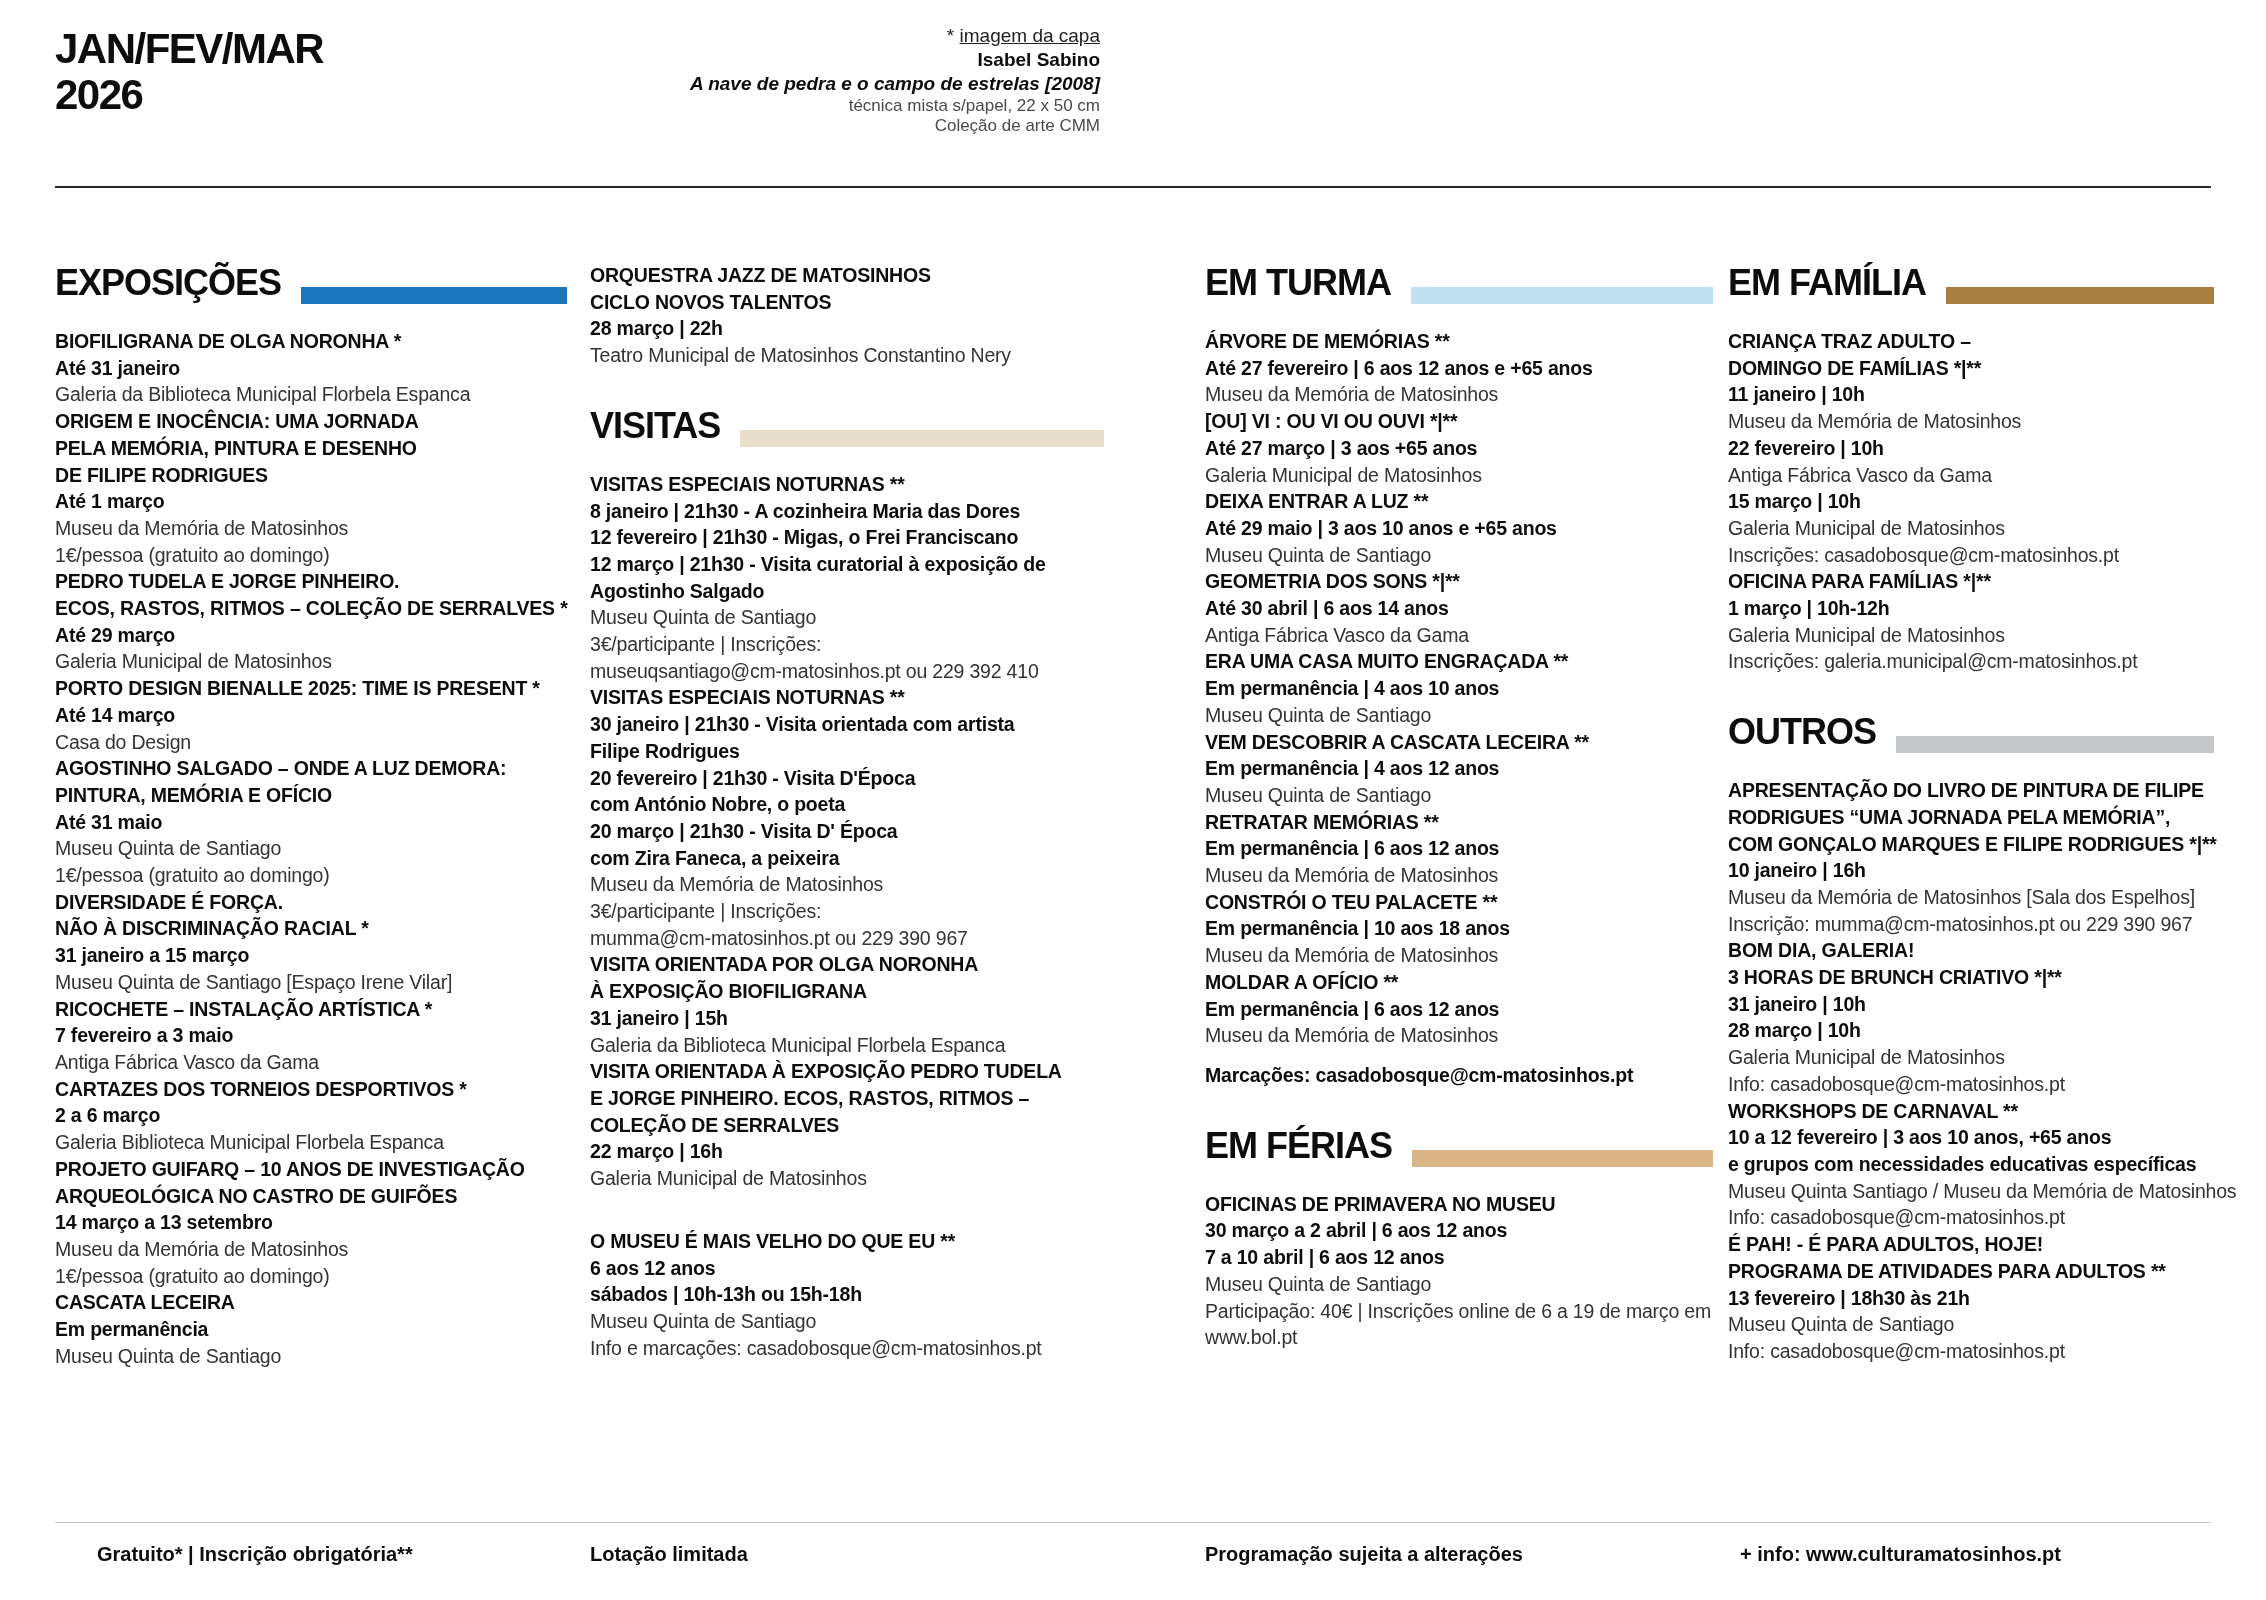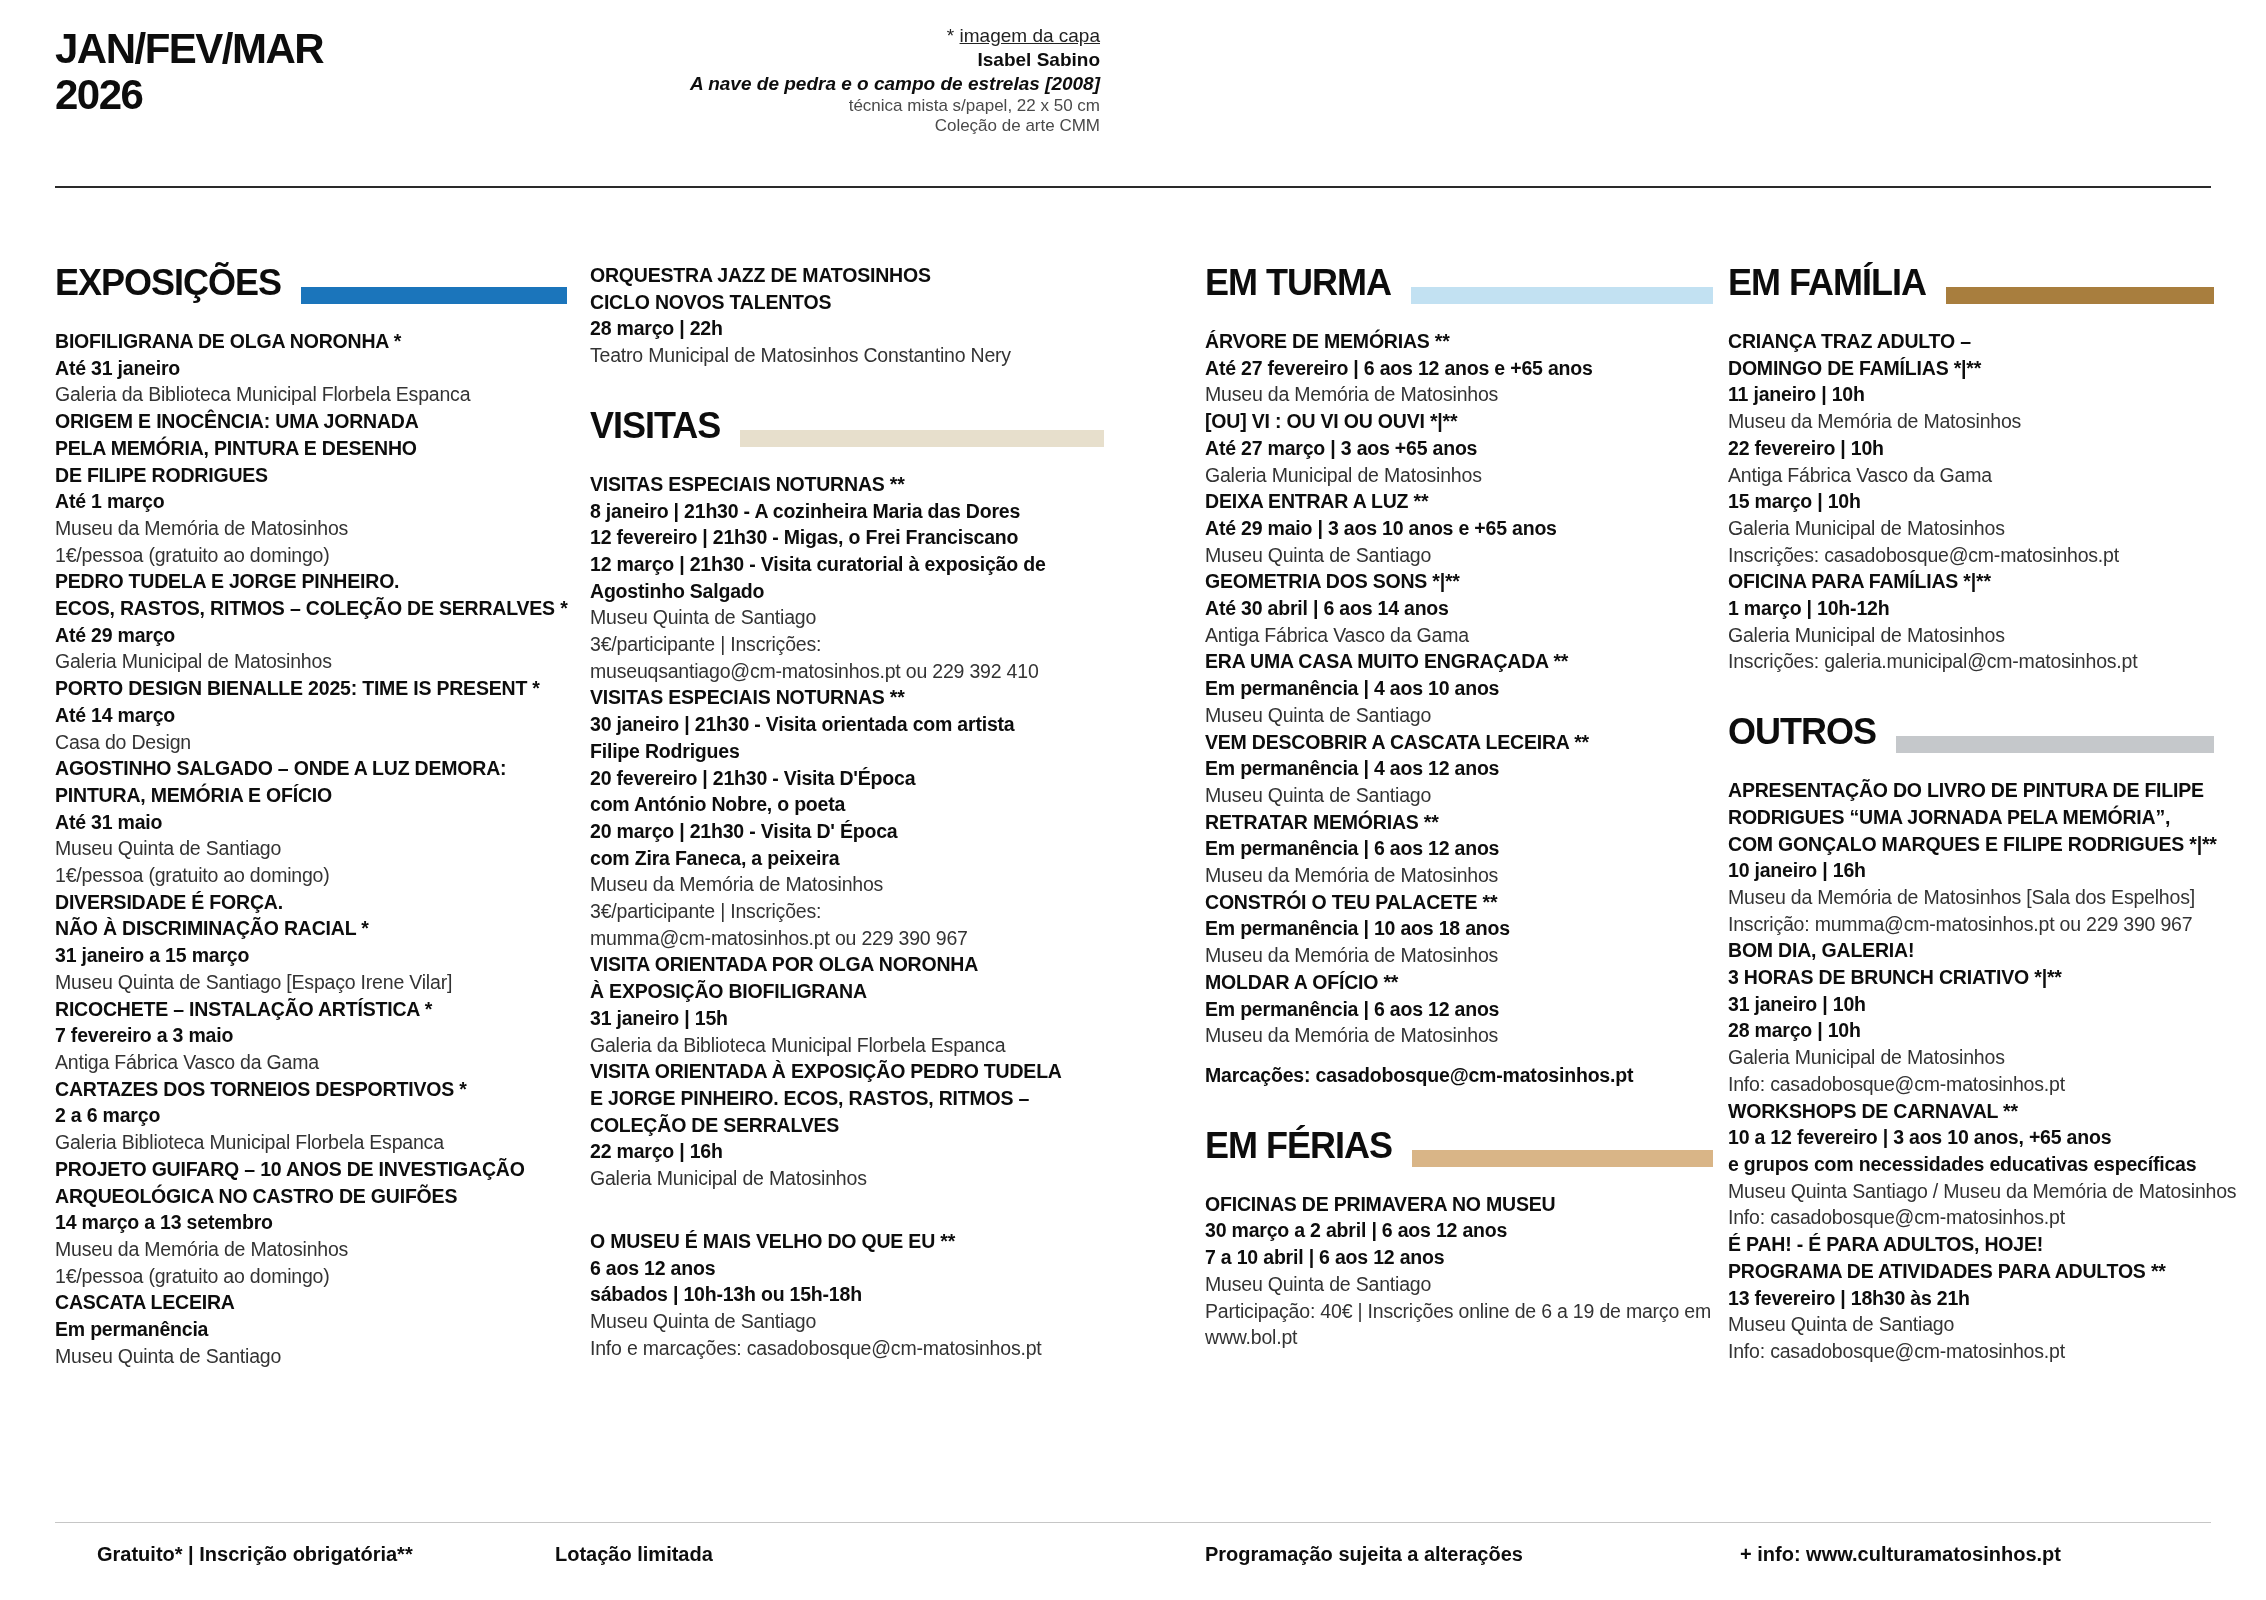--- a/index.html
+++ b/index.html
@@ -26,21 +26,21 @@
   .sec-head h2{margin:0;font-size:36px;font-weight:bold;letter-spacing:-1px;
                color:#0d0d0d;white-space:nowrap;}
   .sec-head .bar{flex:1;height:17px;min-width:30px;}
   .item{margin:0;}
   .item.gap{margin-top:13px;}
   .line{font-size:19.5px;line-height:26.7px;letter-spacing:-0.2px;white-space:nowrap;}
   .line.b{font-weight:bold;color:#0d0d0d;}
   .line.r{font-weight:normal;color:#333;}
   .footer-item{position:absolute;top:1543px;font-size:20px;font-weight:bold;
                color:#0d0d0d;white-space:nowrap;}
-  #f1{left:49px;margin-left:48px;} #f2{left:555px;} #f3{left:1205px;} #f4{left:1740px;}
+  #f1{left:49px;margin-left:48px;} #f2{left:590px;} #f3{left:1205px;} #f4{left:1740px;}
 </style>
 </head>
 <body>
 
 <div class="masthead">
   <div>JAN/FEV/MAR</div>
   <div>2026</div>
 </div>
 
 <div class="cover">

